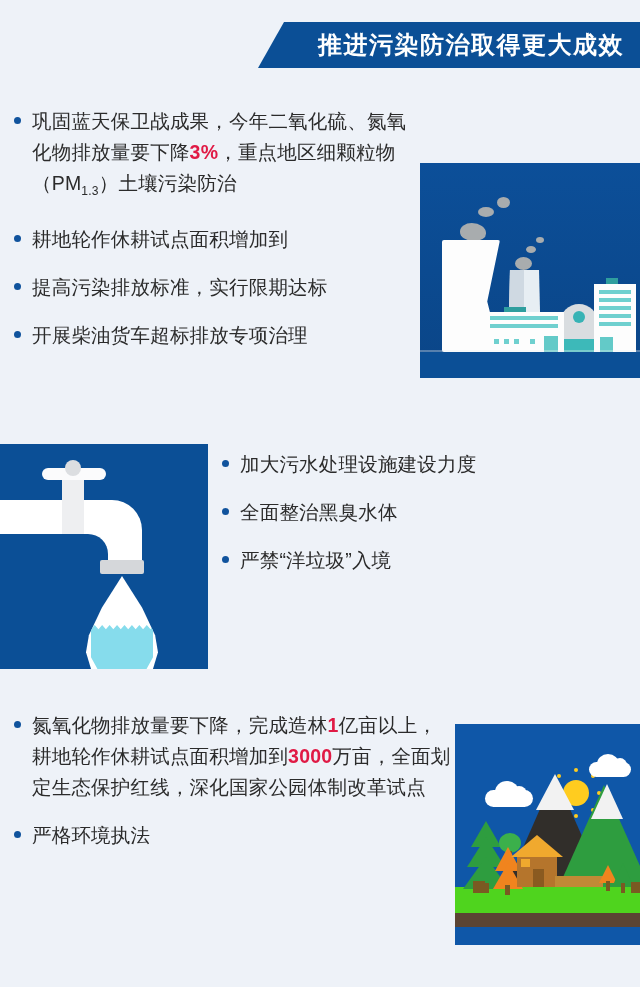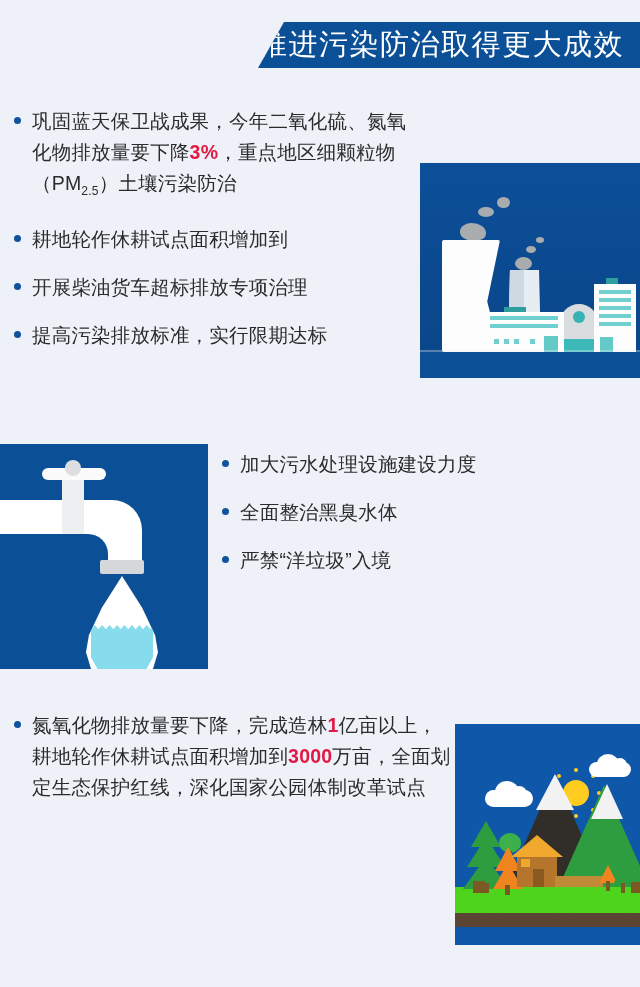--- a/index.html
+++ b/index.html
@@ -23,22 +23,22 @@
     background: #0b4f96;
     -webkit-clip-path: polygon(26px 0, 100% 0, 100% 100%, 0 100%);
     clip-path: polygon(26px 0, 100% 0, 100% 100%, 0 100%);
     display: flex;
     align-items: center;
     justify-content: flex-end;
     padding-right: 16px;
   }
   .banner-title {
     color: #ffffff;
-    font-size: 29px;
-    font-weight: normal;
+    font-size: 24px;
+    font-weight: bold;
     letter-spacing: 1.5px;
     white-space: nowrap;
   }
 
   
   .bullets { position: absolute; }
   .bullet {
     display: flex;
     align-items: flex-start;
     margin-bottom: 17px;
@@ -262,33 +262,33 @@
 
 <div id="page">
 
   <div class="banner">
     <span class="banner-title">推进污染防治取得更大成效</span>
   </div>
 
   <div class="bullets block-air" id="list-air">
       <div class="bullet">
         <span class="dot"></span>
-        <span class="btext"><span>巩固蓝天保卫战成果，今年二氧化硫、氮氧化物排放量要下降</span><span class="hl">3%</span><span>，重点地区细颗粒物（PM</span><span class="sub">2.5</span><span>）土壤污染防治</span></span>
+        <span class="btext"><span>巩固蓝天保卫战成果，今年二氧化硫、氮氧化物排放量要下降</span><span class="hl">3%</span><span>，重点地区细颗粒物（PM</span><span class="sub">1.3</span><span>）土壤污染防治</span></span>
       </div>
       <div class="bullet">
         <span class="dot"></span>
         <span class="btext"><span>耕地轮作休耕试点面积增加到</span></span>
       </div>
       <div class="bullet">
         <span class="dot"></span>
+        <span class="btext"><span>提高污染排放标准，实行限期达标</span></span>
+      </div>
+      <div class="bullet">
+        <span class="dot"></span>
         <span class="btext"><span>开展柴油货车超标排放专项治理</span></span>
-      </div>
-      <div class="bullet">
-        <span class="dot"></span>
-        <span class="btext"><span>提高污染排放标准，实行限期达标</span></span>
       </div>
     </div>
 
   <div class="panel panel-factory">
     <div class="f-sky"></div>
     <div class="smoke s1"></div>
     <div class="smoke s2"></div>
     <div class="smoke s3"></div>
     <div class="smoke s4"></div>
     <div class="smoke s5"></div>
@@ -356,20 +356,24 @@
         <span class="dot"></span>
         <span class="btext"><span>严禁“洋垃圾”入境</span></span>
       </div>
     </div>
 
   <div class="bullets block-eco" id="list-eco">
       <div class="bullet">
         <span class="dot"></span>
         <span class="btext"><span>氮氧化物排放量要下降，完成造林</span><span class="hl">1</span><span>亿亩以上，耕地轮作休耕试点面积增加到</span><span class="hl">3000</span><span>万亩，全面划定生态保护红线，深化国家公园体制改革试点</span></span>
       </div>
+      <div class="bullet">
+        <span class="dot"></span>
+        <span class="btext"><span>严格环境执法</span></span>
+      </div>
     </div>
 
   <div class="panel panel-nature">
     <div class="n-sky"></div>
 
     <div class="n-sun"></div>
     <div class="n-ray" style="left:119px; top:44px;"></div>
     <div class="n-ray" style="left:136px; top:50px;"></div>
     <div class="n-ray" style="left:142px; top:67px;"></div>
     <div class="n-ray" style="left:136px; top:84px;"></div>

